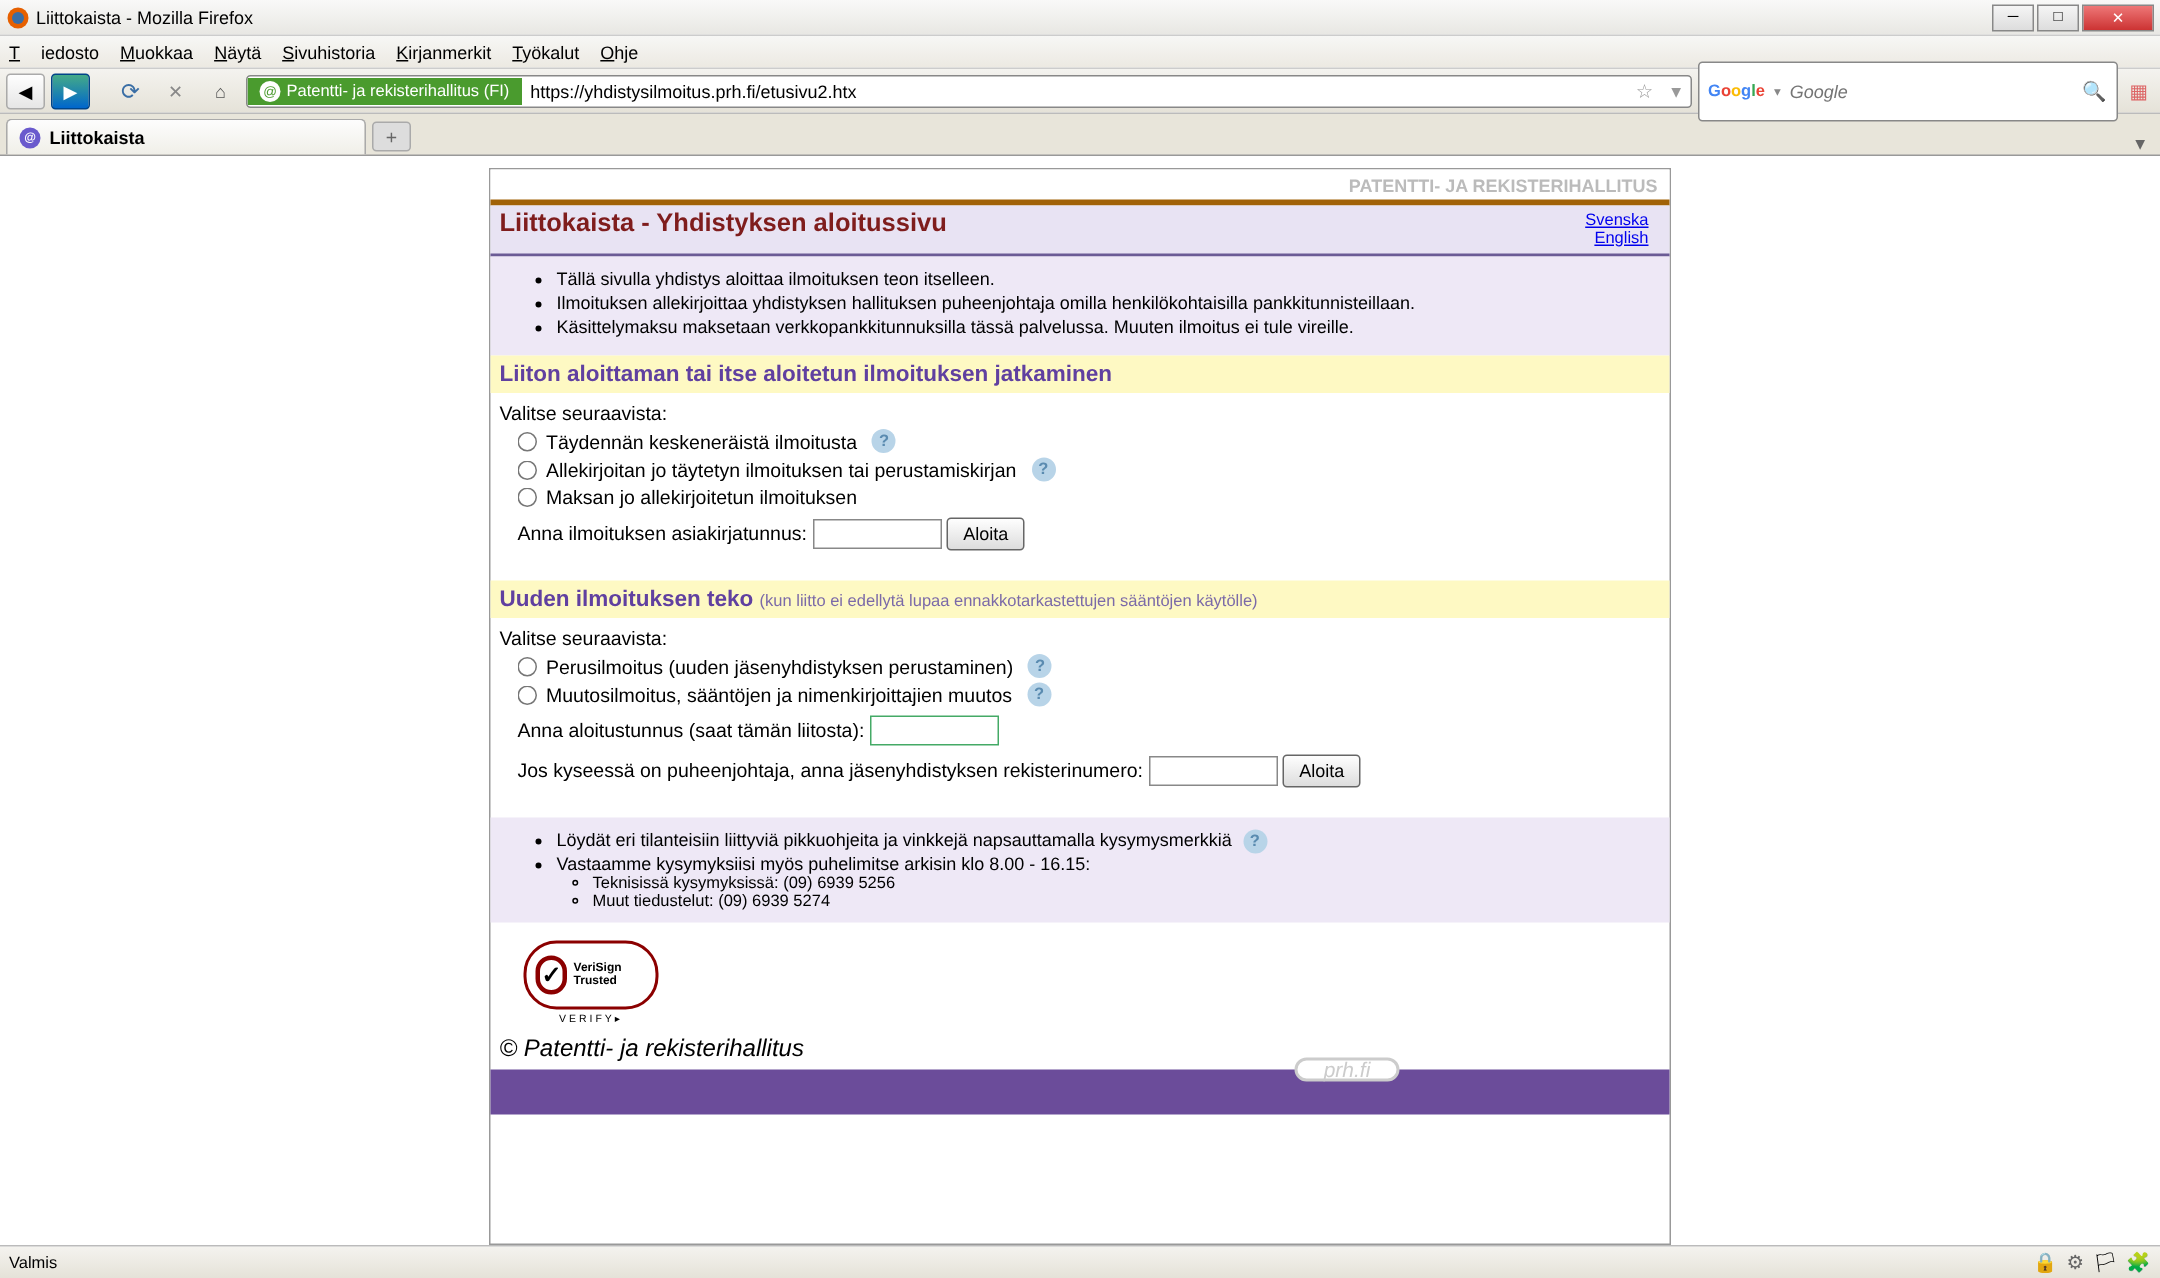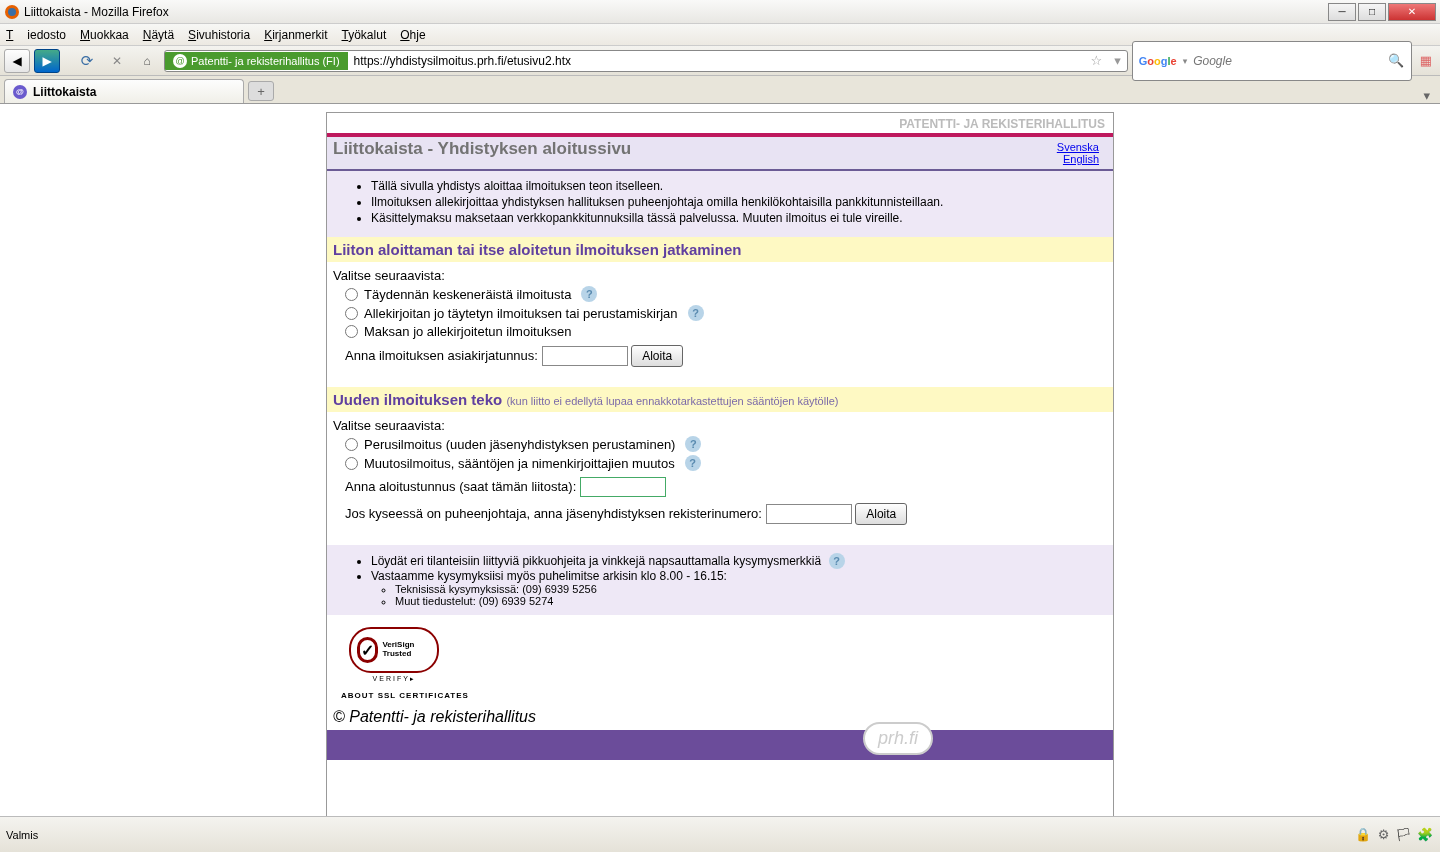--- a/index.html
+++ b/index.html
@@ -36,25 +36,25 @@
     
     .tabbar { height: 28px; background: #e8e5da; display: flex; align-items: flex-end; padding: 0 4px; border-bottom: 1px solid #999; }
     .tab { height: 24px; min-width: 240px; background: linear-gradient(to bottom,#fdfdfd,#f0efe8); border: 1px solid #aaa; border-bottom: none; border-radius: 4px 4px 0 0; display: flex; align-items: center; padding: 0 8px; font-size: 12px; font-weight: bold; gap: 6px; }
     .tab-favicon { width: 14px; height: 14px; border-radius: 7px; background: #6a5acd; display: flex; align-items: center; justify-content: center; color: #fff; font-size: 8px; }
     .newtab { width: 26px; height: 20px; background: #ddd; border: 1px solid #aaa; border-radius: 3px; margin-left: 4px; margin-bottom: 2px; display: flex; align-items: center; justify-content: center; color: #666; }
     
     
     .viewport { position: absolute; top: 104px; bottom: 22px; left: 0; right: 0; overflow: auto; background: #fff; display: flex; justify-content: center; padding-top: 8px; }
     .page { width: 788px; border: 1px solid #999; background: #fff; }
     
-    .header-gray { height: 24px; background: #fff; text-align: right; padding: 4px 8px; font-size: 12px; font-weight: bold; color: #bbb; border-bottom: 4px solid #be185d; }
+    .header-gray { height: 24px; background: #fff; text-align: right; padding: 4px 8px; font-size: 12px; font-weight: bold; color: #bbb; border-bottom: 4px solid #a16207; }
     .lang-links { text-align: right; padding: 2px 8px 0; font-size: 11px; }
     .lang-links a { color: #0000ee; text-decoration: underline; display: block; }
     .page-title-row { background: #e8e3f3; padding: 2px 6px 4px; border-bottom: 2px solid #6b5b95; display: flex; }
-    .page-title { color: #737373; font-size: 17px; font-weight: bold; flex: 1; }
+    .page-title { color: #7f1d1d; font-size: 17px; font-weight: bold; flex: 1; }
     
     .intro { background: #eee8f6; padding: 6px 8px 10px; }
     .intro ul { margin-left: 36px; font-size: 12px; }
     .intro li { margin: 2px 0; }
     
     .section-hdr { background: #fef9c3; color: #6040a0; font-size: 15px; font-weight: bold; padding: 4px 6px; }
     .section-hdr .small { font-size: 11px; font-weight: normal; color: #7b6aa8; }
     
     .section-body { padding: 6px 6px 14px; font-size: 13px; }
     .bold { font-weight: normal; }
@@ -71,24 +71,24 @@
     
     .verisign-area { padding: 12px 8px 4px; font-size: 9px; text-align: left; }
     .verisign-badge { width: 90px; height: 46px; border: 2px solid #8b0000; border-radius: 22px; display: flex; align-items: center; padding: 0 6px; gap: 4px; margin-left: 14px; margin-bottom: 2px; }
     .vcheck { width: 26px; height: 26px; border: 3px solid #8b0000; border-radius: 14px; display: flex; align-items: center; justify-content: center; font-size: 16px; color: #000; font-weight: bold; }
     .vtext { font-size: 8px; font-weight: bold; line-height: 1.1; }
     .verify-line { text-align: center; width: 118px; font-size: 7px; letter-spacing: 2px; margin-top: 2px; }
     .about-ssl { font-size: 8px; font-weight: bold; letter-spacing: 1px; margin-top: 8px; margin-left: 6px; }
     
     .copyright { font-size: 16px; font-style: italic; padding: 4px 6px; }
     .footer-bar { height: 30px; background: #6b4c9a; position: relative; }
-    .prh-logo { position: absolute; right: 180px; top: -8px; width: 70px; height: 33px; border: 2px solid #ccc; border-radius: 18px; background: #fff; color: #ccc; font-style: italic; font-size: 18px; display: flex; align-items: center; justify-content: center; }
-    
-    
-    .statusbar { position: absolute; bottom: 0; left: 0; right: 0; height: 36px; background: linear-gradient(to bottom,#f4f3ef,#e5e2d8); border-top: 1px solid #bbb; display: flex; align-items: center; padding: 0 6px; font-size: 11px; justify-content: space-between; }
+    .prh-logo { position: absolute; right: 180px; top: -8px; width: 70px; height: 16px; border: 2px solid #ccc; border-radius: 18px; background: #fff; color: #ccc; font-style: italic; font-size: 14px; display: flex; align-items: center; justify-content: center; }
+    
+    
+    .statusbar { position: absolute; bottom: 0; left: 0; right: 0; height: 22px; background: linear-gradient(to bottom,#f4f3ef,#e5e2d8); border-top: 1px solid #bbb; display: flex; align-items: center; padding: 0 6px; font-size: 11px; justify-content: space-between; }
     .status-icons { display: flex; gap: 6px; align-items: center; }
     .status-icons span { font-size: 13px; }
   </style>
 </head>
 <body>
 
 <div class="titlebar">
   <span class="titlebar-icon">
     <svg viewBox="0 0 16 16">
         <circle cx="8" cy="8" r="7" fill="#e66000"></circle>
@@ -229,21 +229,20 @@
         </ul>
       </ul>
     </div>
 
     <div class="verisign-area">
       <div class="verisign-badge">
         <div class="vcheck">✓</div>
         <div class="vtext">VeriSign Trusted</div>
       </div>
       <div class="verify-line">VERIFY▸</div>
-      <div class="about-ssl">ABOUT SSL CERTIFICATES</div>
     </div>
 
     <div class="copyright">© Patentti- ja rekisterihallitus</div>
     <div class="footer-bar">
       <div class="prh-logo">prh.fi</div>
     </div>
   </div>
 </div>
 
 <div class="statusbar">

